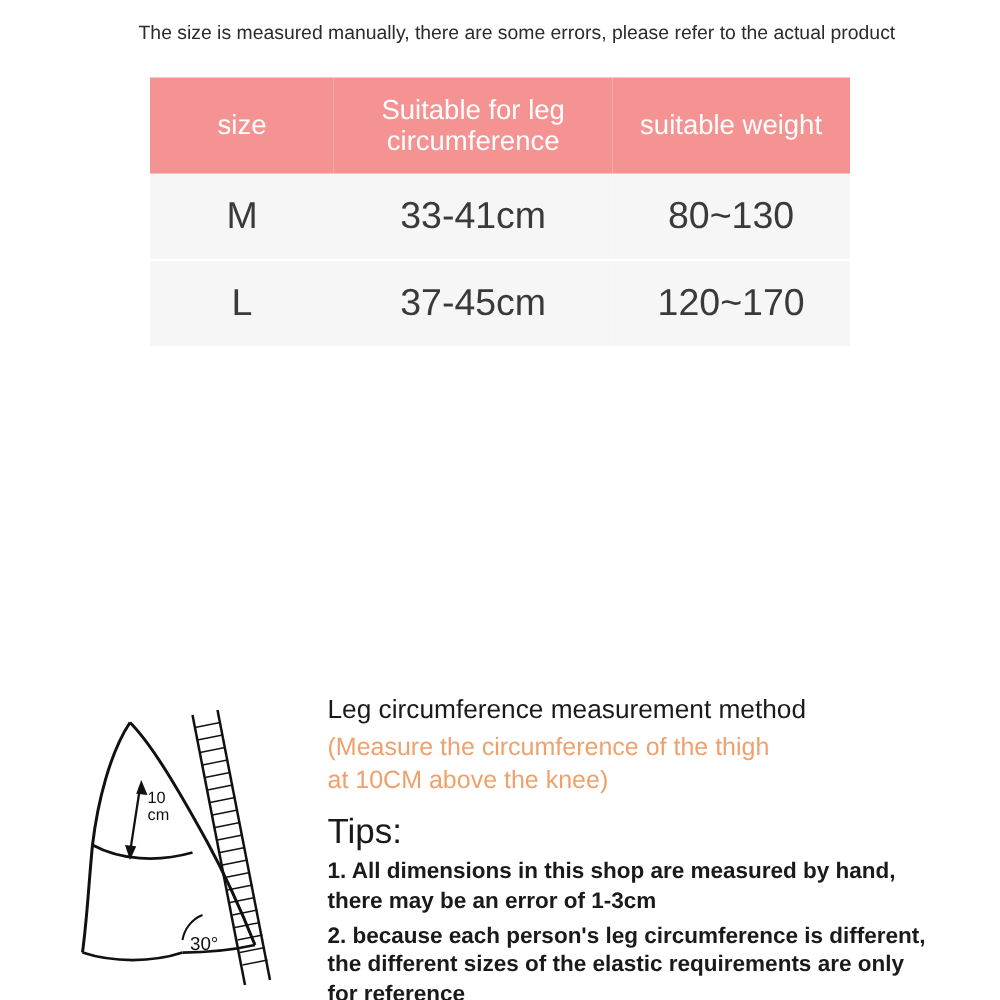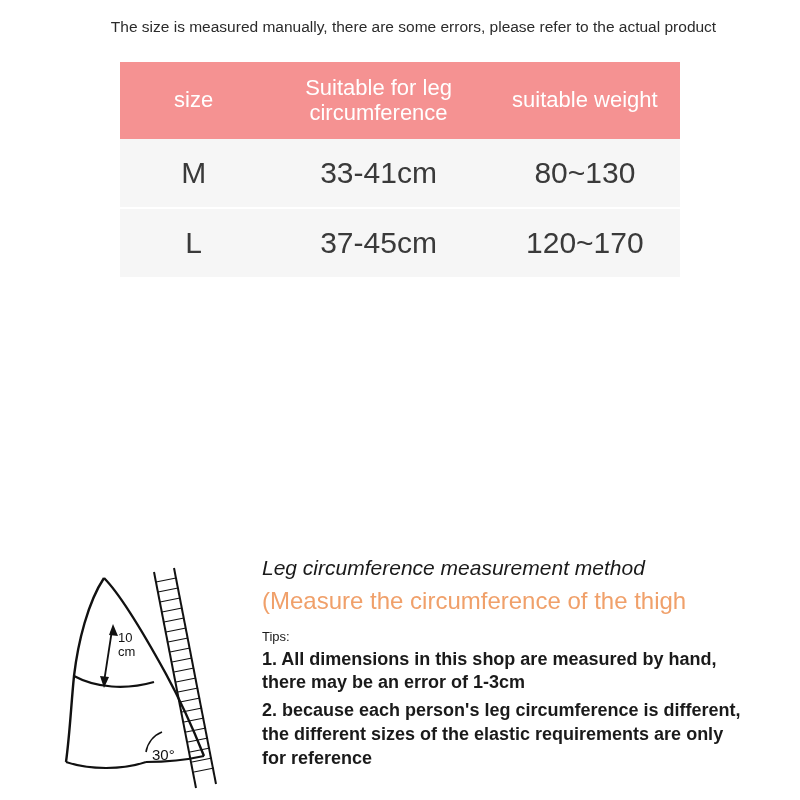--- a/index.html
+++ b/index.html
@@ -98,31 +98,30 @@
     position: absolute;
     left: 262px;
     top: 18px;
     width: 520px;
   }
   .method-title {
     font-size: 21px;
     color: #1a1a1a;
     margin: 0 0 4px 0;
     font-weight: 400;
-    font-style: italic;
   }
   .method-note {
-    font-size: 24px;
+    font-size: 20px;
     color: #f0a06a;
     margin: 6px 0 12px 0;
     line-height: 1.28;
     font-weight: 400;
   }
   .tips-title {
-    font-size: 13px;
+    font-size: 28px;
     color: #1a1a1a;
     margin: 8px 0 2px 0;
     font-weight: 400;
   }
   .tip {
     font-size: 18px;
     color: #1a1a1a;
     line-height: 1.32;
     margin: 4px 0 0 0;
     font-weight: 700;
@@ -207,20 +206,21 @@
           <path d="M120 196 A26 26 0 0 1 136 176" fill="none" stroke="#111" stroke-width="1.6"></path>
         </g>
         <text x="126" y="204" font-family="Liberation Sans, sans-serif" font-size="15" fill="#111">30°</text>
       </svg>
     </div>
 
     <div class="text-col">
       <div class="method-title">Leg circumference measurement method</div>
       <div class="method-note">
         <span>(Measure the circumference of the thigh</span><br>
+        <span>at 10CM above the knee)</span>
       </div>
       <div class="tips-title">Tips:</div>
       <div class="tip">
         <span>1. All dimensions in this shop are measured by hand,</span><br>
         <span>there may be an error of 1-3cm</span>
       </div>
       <div class="tip">
         <span>2. because each person's leg circumference is different,</span><br>
         <span>the different sizes of the elastic requirements are only</span><br>
         <span>for reference</span>

